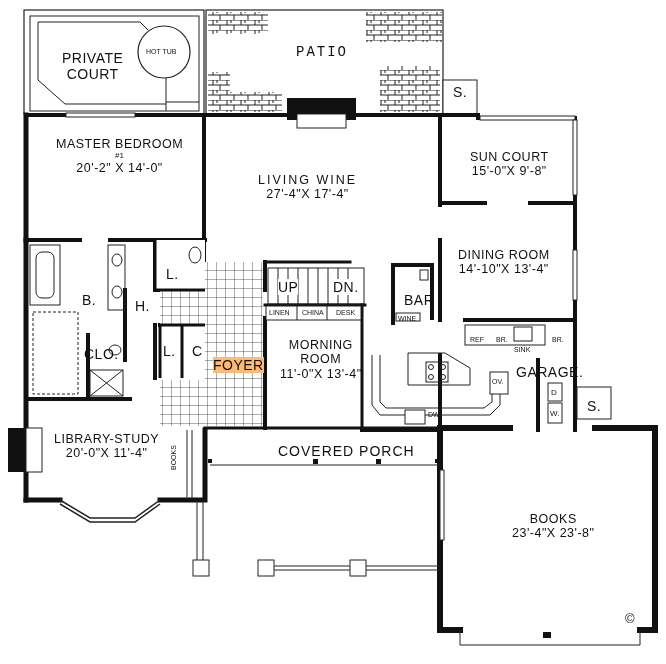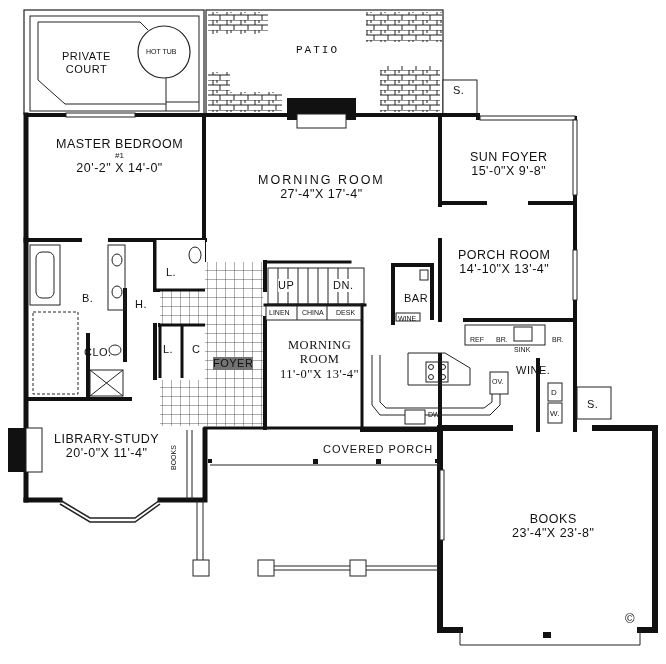--- a/index.html
+++ b/index.html
@@ -5,21 +5,21 @@
   html, body { margin: 0; padding: 0; background: #ffffff; }
   body { width: 666px; height: 664px; position: relative; overflow: hidden;
          font-family: "Liberation Sans", sans-serif; color: #111; }
   #plan { position: absolute; left: 0; top: 0; width: 666px; height: 664px; }
   .lbl { position: absolute; text-align: center; font-family: "Liberation Sans", sans-serif;
          color: #111; line-height: 1.15; white-space: nowrap; letter-spacing: 0.5px; }
   .lbl .name { font-size: 12.5px; display: block; }
   .lbl .dim { font-size: 12.5px; display: block; }
   .sm { font-size: 8px; letter-spacing: 0.2px; }
   .xs { font-size: 7px; letter-spacing: 0; }
-  .md { font-size: 11px; }
+  .md { font-size: 14px; }
 </style>
 </head>
 <body>
 
 <svg id="plan" viewBox="0 0 666 664" xmlns="http://www.w3.org/2000/svg">
   <defs>
     <pattern id="tile" width="9" height="9" patternUnits="userSpaceOnUse">
       <rect width="9" height="9" fill="#fff"></rect>
       <path d="M0 0 H9 M0 0 V9" stroke="#333" stroke-width="0.8"></path>
     </pattern>
@@ -204,73 +204,73 @@
 <div class="lbl md" style="left:296px;top:44px;letter-spacing:2px;font-family:Liberation Mono, monospace;">PATIO</div>
 <div class="lbl md" style="left:453px;top:84px;">S.</div>
 
 <div class="lbl" style="left:56px;top:137px;">
   <span class="name md">MASTER BEDROOM</span>
   <span class="sm" style="display:block">#1</span>
   <span class="dim md">20'-2" X 14'-0"</span>
 </div>
 
 <div class="lbl" style="left:258px;top:173px;">
-  <span class="name md" style="letter-spacing:2px">MORNING ROOM</span>
+  <span class="name md" style="letter-spacing:2px">LIVING WINE</span>
   <span class="dim md">27'-4"X 17'-4"</span>
 </div>
 
 <div class="lbl" style="left:470px;top:150px;">
-  <span class="name md">SUN FOYER</span>
+  <span class="name md">SUN COURT</span>
   <span class="dim md">15'-0"X 9'-8"</span>
 </div>
 
 <div class="lbl" style="left:458px;top:248px;">
-  <span class="name md">PORCH ROOM</span>
+  <span class="name md">DINING ROOM</span>
   <span class="dim md">14'-10"X 13'-4"</span>
 </div>
 
 <div class="lbl md" style="left:82px;top:292px;">B.</div>
 <div class="lbl md" style="left:135px;top:298px;">H.</div>
 <div class="lbl md" style="left:46px;top:346px;margin-left:38px;">CLO.</div>
 <div class="lbl md" style="left:166px;top:266px;">L.</div>
 <div class="lbl md" style="left:163px;top:343px;">L.</div>
 <div class="lbl md" style="left:192px;top:343px;">C</div>
-<div class="lbl md" style="left:213px;top:357px;background:#737373;">FOYER</div>
+<div class="lbl md" style="left:213px;top:357px;background:#fdba74;">FOYER</div>
 
 <div class="lbl md" style="left:278px;top:279px;background:#fff;text-align:right;">UP</div>
 <div class="lbl md" style="left:333px;top:279px;background:#fff;text-align:right;">DN.</div>
 <div class="lbl xs" style="left:269px;top:309px;">LINEN</div>
 <div class="lbl xs" style="left:302px;top:309px;">CHINA</div>
 <div class="lbl xs" style="left:336px;top:309px;">DESK</div>
 <div class="lbl md" style="left:404px;top:292px;">BAR</div>
 <div class="lbl xs" style="left:398px;top:315px;">WINE</div>
 
-<div class="lbl" style="left:280px;top:338px;font-family:Liberation Serif, serif;">
+<div class="lbl" style="left:280px;top:338px;">
   <span class="name md">MORNING</span>
   <span class="name md">ROOM</span>
   <span class="dim md">11'-0"X 13'-4"</span>
 </div>
 
 <div class="lbl xs" style="left:470px;top:336px;">REF</div>
 <div class="lbl xs" style="left:496px;top:336px;">BR.</div>
 <div class="lbl xs" style="left:514px;top:346px;">SINK</div>
 <div class="lbl xs" style="left:552px;top:336px;">BR.</div>
 <div class="lbl xs" style="left:492px;top:378px;">OV.</div>
 <div class="lbl xs" style="left:428px;top:411px;">DW.</div>
-<div class="lbl md" style="left:516px;top:364px;">WINE.</div>
+<div class="lbl md" style="left:516px;top:364px;">GARAGE.</div>
 <div class="lbl sm" style="left:551px;top:388px;">D</div>
 <div class="lbl sm" style="left:550px;top:409px;">W.</div>
 <div class="lbl md" style="left:587px;top:398px;">S.</div>
 
 <div class="lbl" style="left:54px;top:432px;text-align:center;">
   <span class="name md">LIBRARY-STUDY</span>
   <span class="dim md">20'-0"X 11'-4"</span>
 </div>
 <div class="lbl xs" style="left:170px;top:470px;transform:rotate(-90deg);transform-origin:left top;">BOOKS</div>
 
-<div class="lbl md" style="left:278px;top:443px;letter-spacing:1px;margin-left:45px;">COVERED PORCH</div>
+<div class="lbl md" style="left:278px;top:443px;letter-spacing:1px;">COVERED PORCH</div>
 
 <div class="lbl" style="left:512px;top:512px;">
   <span class="name md">BOOKS</span>
   <span class="dim md">23'-4"X 23'-8"</span>
 </div>
 
 <div class="lbl md" style="left:625px;top:612px;font-size:13px;">©</div>
 
 </body></html>

